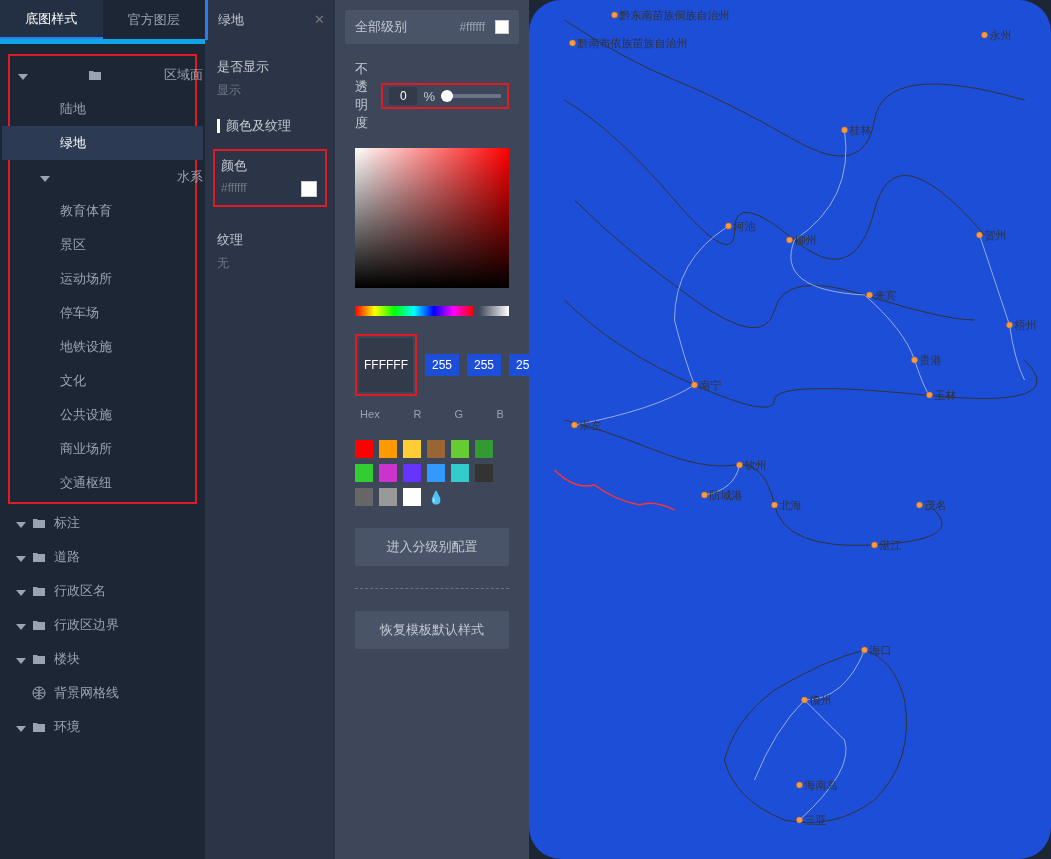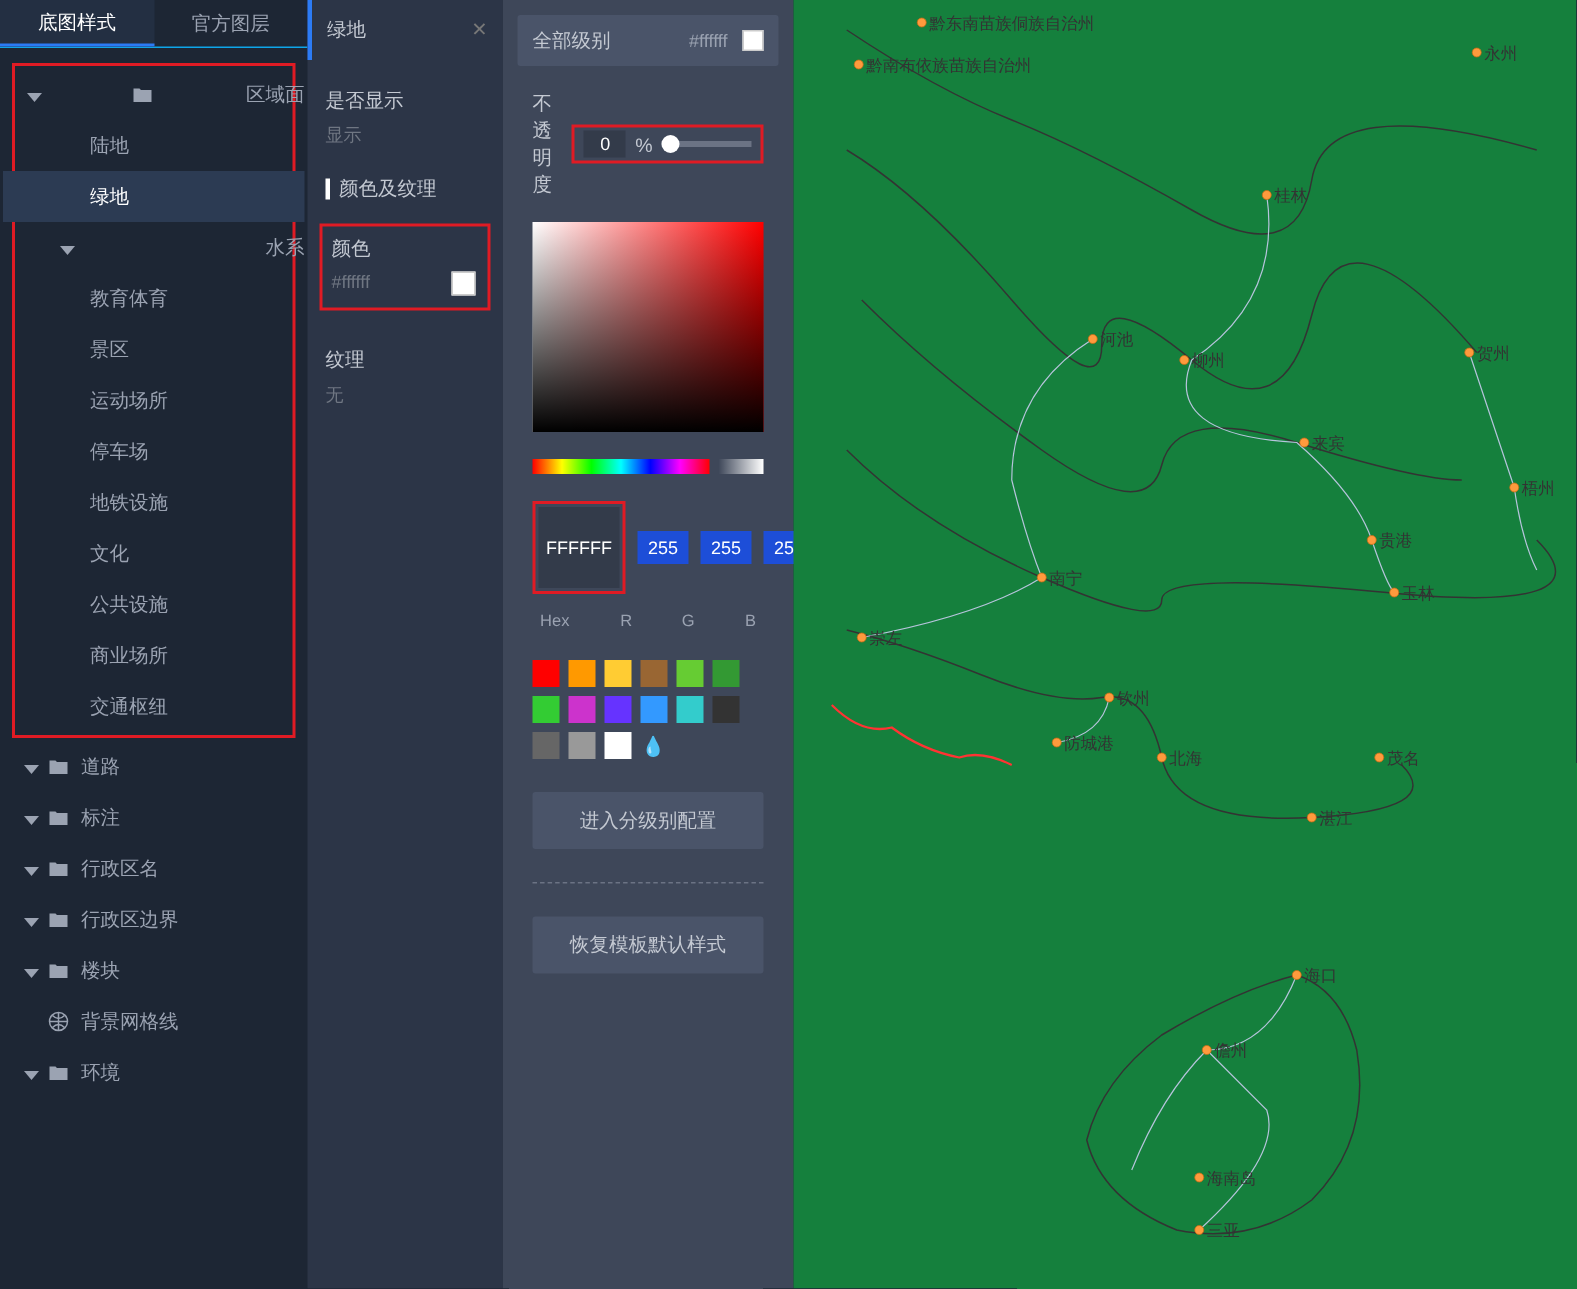--- a/index.html
+++ b/index.html
@@ -1,18 +1,18 @@
 <!DOCTYPE html>
 <html><head>
 <meta charset="utf-8">
 <style>
 * { margin: 0; padding: 0; box-sizing: border-box; }
 body { font-family: "Microsoft YaHei", sans-serif; width: 1051px; height: 859px; overflow: hidden; background: #1d2634; color: #c4c9d2; font-size: 13px; display: flex; }
 .col1 { width: 205px; background: #1d2634; display: flex; flex-direction: column; }
-.tabs { display: flex; height: 32px; border-bottom: 1px solid #0ea5e9; }
+.tabs { display: flex; height: 44px; border-bottom: 5px solid #0ea5e9; }
 .tab { flex: 1; display: flex; align-items: center; justify-content: center; cursor: pointer; color: #9ba3b2; }
 .tab.active { color: #fff; border-bottom: 2px solid #2c7bf5; background: #232f42; }
 .tree { padding: 8px 0; overflow-y: auto; flex: 1; }
 .tree-row { display: flex; align-items: center; height: 34px; cursor: pointer; color: #9ba3b2; }
 .tree-row.selected { background: #2c3b53; color: #fff; }
 .caret { width: 10px; height: 10px; margin: 0 6px; display: inline-block; }
 .caret svg { width: 10px; height: 10px; fill: #9ba3b2; }
 .folder-icon { width: 14px; height: 14px; margin-right: 8px; display: inline-block; }
 .folder-icon svg { width: 14px; height: 14px; fill: #9ba3b2; }
 .globe-icon { width: 14px; height: 14px; margin-right: 8px; display: inline-block; }
@@ -53,21 +53,21 @@
 .rgb-input { width: 34px; background: #1d4ed8; color: #fff; border: none; text-align: center; padding: 4px 0; font-size: 12px; }
 .hex-labels { display: flex; gap: 24px; padding: 2px 10px; font-size: 11px; color: #9aa2b1; }
 .hex-labels span:first-child { width: 58px; text-align: center; }
 .hex-labels span { width: 34px; text-align: center; }
 .preset-colors { display: flex; flex-wrap: wrap; gap: 6px; padding: 8px 10px; }
 .preset { width: 18px; height: 18px; cursor: pointer; }
 .eyedropper { width: 18px; height: 18px; display: flex; align-items: center; justify-content: center; color: #ccc; cursor: pointer; }
 .btn { width: calc(100% - 20px); margin: 4px 10px; padding: 10px 0; background: #4a5469; border: none; color: #c4c9d2; cursor: pointer; border-radius: 2px; font-size: 13px; text-align: center; }
 hr.dash { border: none; border-top: 1px dashed #6b7384; margin: 8px 10px; }
 
-.col4 { flex: 1; background: #15803d; position: relative; overflow: hidden; }
+.col4 { flex: 1; background: #1d4ed8; position: relative; overflow: hidden; border-radius: 32px; }
 .map-svg { width: 100%; height: 100%; display: block; }
 .city-label { font-size: 11px; fill: #333; }
 .city-dot { fill: #ff9a3d; stroke: #c96a12; stroke-width: 0.5; }
 .road { stroke: #333; stroke-width: 1; fill: none; }
 .road-light { stroke: #b6c4dc; stroke-width: 0.8; fill: none; }
 .border-red { stroke: #ff3333; stroke-width: 1.5; fill: none; }
 </style>
 </head>
 <body>
 
@@ -127,30 +127,30 @@
           <span>交通枢纽</span>
         </div>
     </div>
     <div class="tree-row indent-0">
         <span class="caret"><svg viewBox="0 0 10 10">
             <polygon points="0,2 10,2 5,8"></polygon>
           </svg></span>
         <span class="folder-icon"><svg viewBox="0 0 14 12">
             <path d="M1 2h4l1 1h7v8H1z"></path>
           </svg></span>
+        <span>标注</span>
+      </div>
+    <div class="tree-row indent-0">
+        <span class="caret"><svg viewBox="0 0 10 10">
+            <polygon points="0,2 10,2 5,8"></polygon>
+          </svg></span>
+        <span class="folder-icon"><svg viewBox="0 0 14 12">
+            <path d="M1 2h4l1 1h7v8H1z"></path>
+          </svg></span>
         <span>道路</span>
-      </div>
-    <div class="tree-row indent-0">
-        <span class="caret"><svg viewBox="0 0 10 10">
-            <polygon points="0,2 10,2 5,8"></polygon>
-          </svg></span>
-        <span class="folder-icon"><svg viewBox="0 0 14 12">
-            <path d="M1 2h4l1 1h7v8H1z"></path>
-          </svg></span>
-        <span>标注</span>
       </div>
     <div class="tree-row indent-0">
         <span class="caret"><svg viewBox="0 0 10 10">
             <polygon points="0,2 10,2 5,8"></polygon>
           </svg></span>
         <span class="folder-icon"><svg viewBox="0 0 14 12">
             <path d="M1 2h4l1 1h7v8H1z"></path>
           </svg></span>
         <span>行政区名</span>
       </div>

